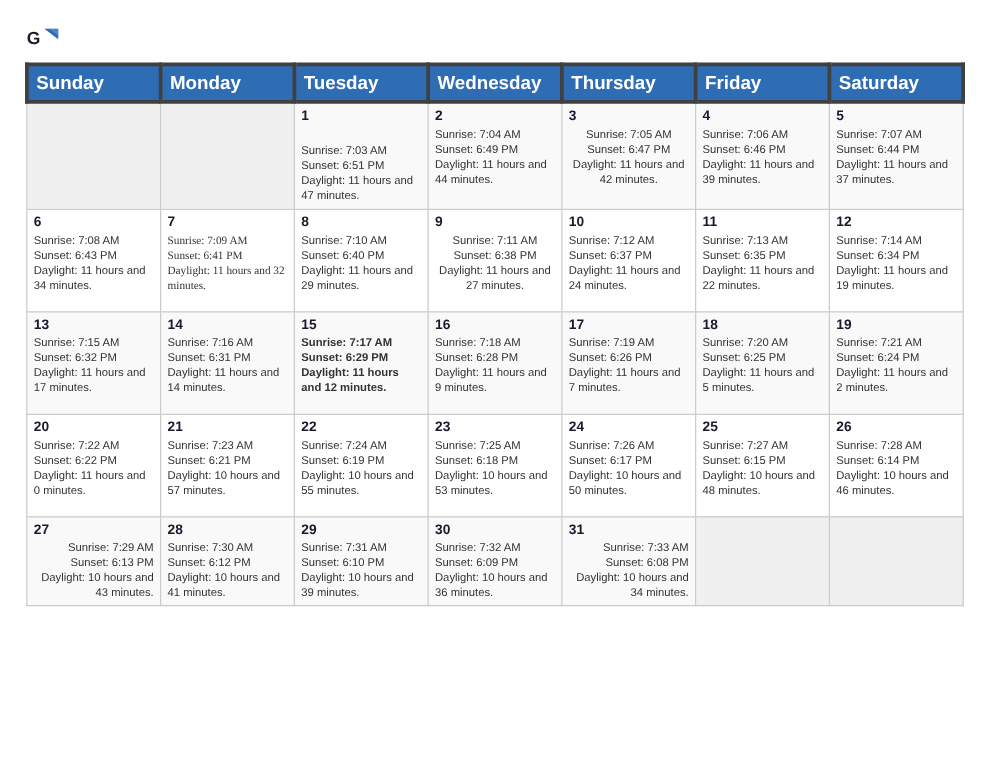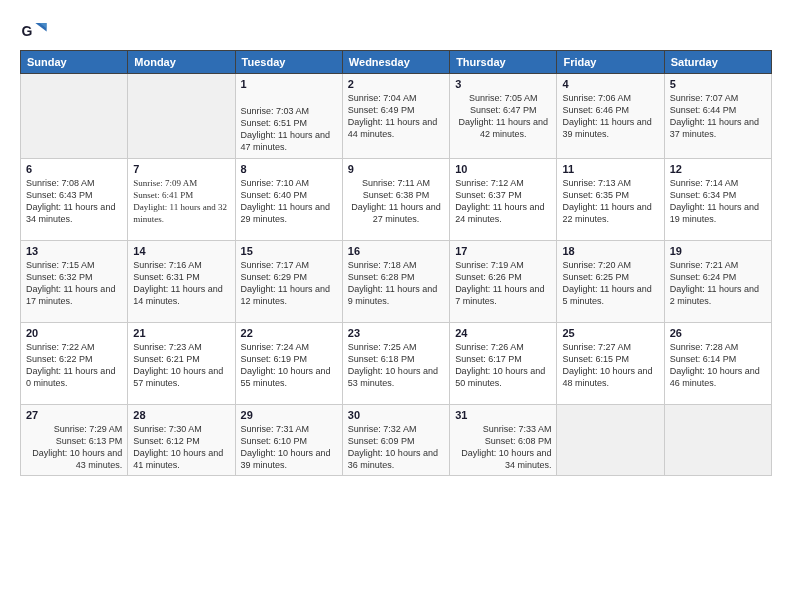--- a/index.html
+++ b/index.html
@@ -55,25 +55,25 @@
       font-weight: 500;
     }
     table {
       width: 100%;
       border-collapse: collapse;
       font-size: 10px;
     }
     thead tr th {
       background: #2e6db4;
       color: #fff;
-      font-size: 11px;
+      font-size: 15px;
       font-weight: bold;
       padding: 5px 6px;
       text-align: left;
-      border: 1px solid #404040;
+      border: 3px solid #404040;
     }
     tbody tr td {
       border: 1px solid #ccc;
       vertical-align: top;
       padding: 4px 5px;
       width: calc(100% / 7);
       height: 82px;
       background: #fff;
     }
     tbody tr:nth-child(odd) td {
@@ -222,21 +222,21 @@
 Daylight: 11 hours and 17 minutes.</div>
           </td>
           <td>
             <span class="day-number">14</span>
             <div class="day-info" style="white-space: pre-line;">Sunrise: 7:16 AM
 Sunset: 6:31 PM
 Daylight: 11 hours and 14 minutes.</div>
           </td>
           <td>
             <span class="day-number">15</span>
-            <div class="day-info" style="white-space: pre-line;">Sunrise: 7:17 AM
+            <div class="day-info" style="white-space: pre-line; font-weight: bold;">Sunrise: 7:17 AM
 Sunset: 6:29 PM
 Daylight: 11 hours and 12 minutes.</div>
           </td>
           <td>
             <span class="day-number">16</span>
             <div class="day-info" style="white-space: pre-line;">Sunrise: 7:18 AM
 Sunset: 6:28 PM
 Daylight: 11 hours and 9 minutes.</div>
           </td>
           <td>

